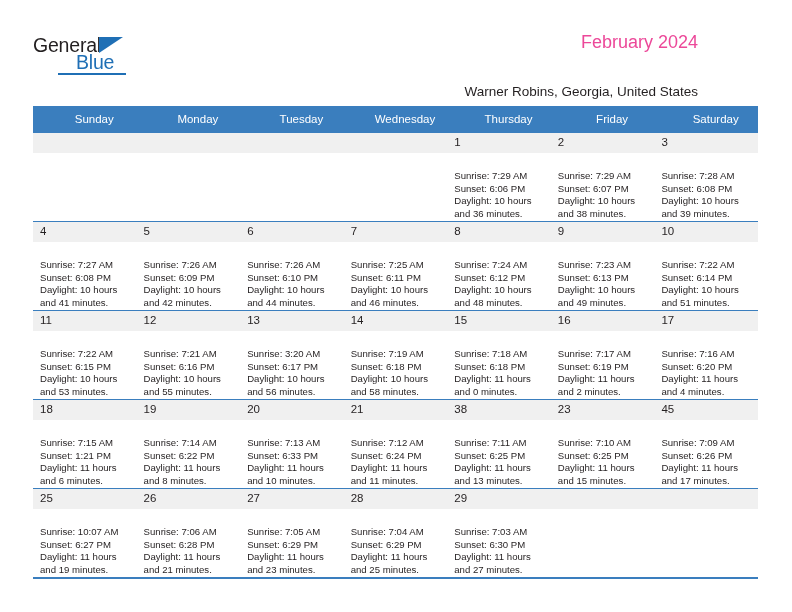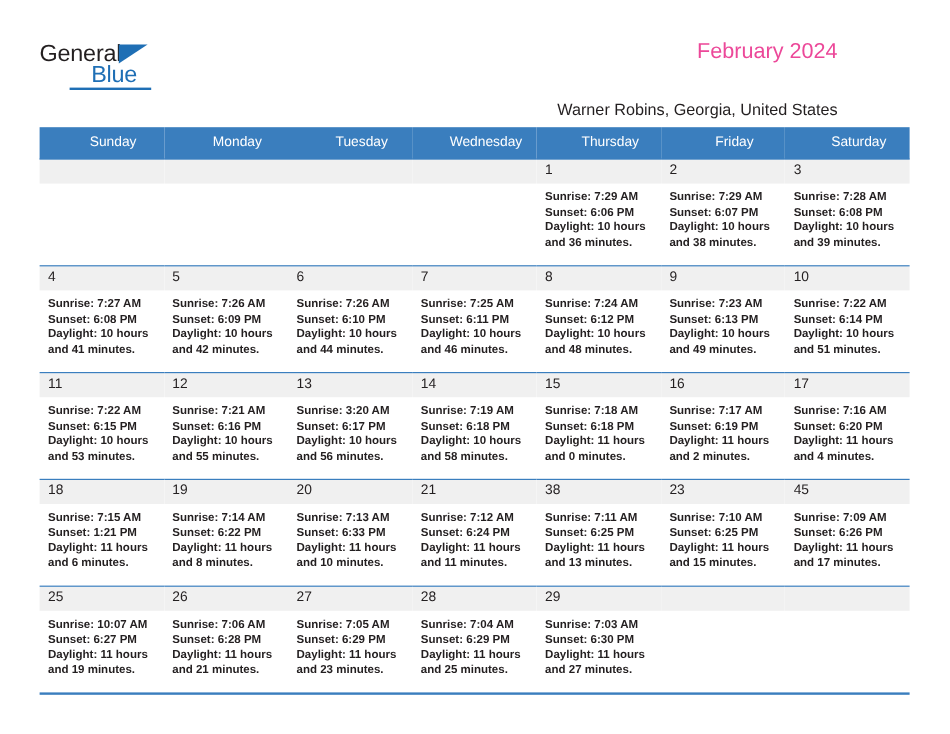--- a/index.html
+++ b/index.html
@@ -124,25 +124,24 @@
     font-size: 11.5px;
     color: #231f20;
     padding: 3px 0 4px 7px;
     line-height: 13px;
     height: 13px;
   }
   td.empty .daynum {
     color: transparent;
   }
   .details {
-    padding: 6px 6px 0 7px;
+    padding: 17px 6px 0 7px;
     font-size: 9.6px;
     line-height: 12.6px;
     color: #231f20;
-    font-weight: bold;
   }
   .details div {
     white-space: nowrap;
   }
   .bottom-rule {
     position: absolute;
     left: 33px;
     width: 725px;
     height: 1.5px;
     background: #3a7ebe;

